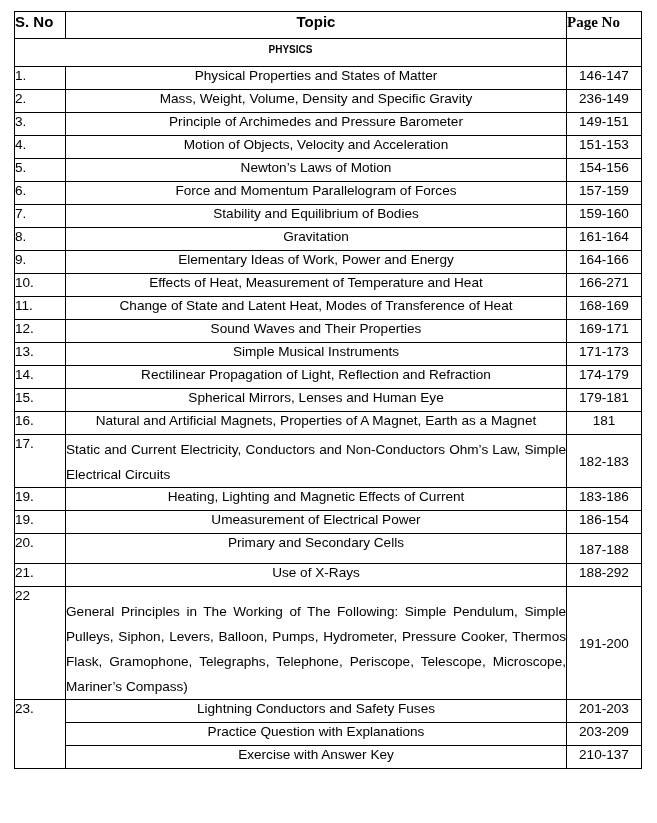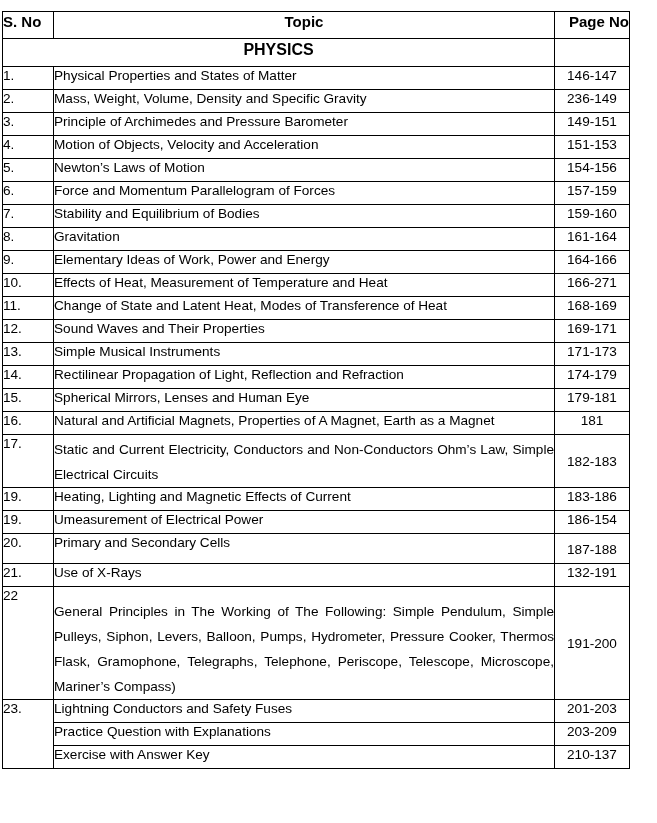--- a/index.html
+++ b/index.html
@@ -1,28 +1,28 @@
 <!DOCTYPE html>
 <html><head>
 <meta charset="utf-8">
 <style>
   html, body { margin: 0; padding: 0; background: #ffffff; }
   body { width: 657px; height: 823px; position: relative; overflow: hidden;
          font-family: "Liberation Sans", sans-serif; color: #000; }
-  table.toc { position: absolute; left: 2px; top: 11px; width: 627px;
+  table.toc { position: absolute; left: 14px; top: 11px; width: 627px;
               border-collapse: collapse; table-layout: fixed; font-size: 13.6px; }
   table.toc td, table.toc th { border: 1px solid #000; padding: 0; vertical-align: top; }
   col.c1 { width: 51px; } col.c2 { width: 501px; } col.c3 { width: 75px; }
   th { font-weight: bold; font-size: 15px; height: 26px; line-height: 20px; text-align: center; vertical-align: top; }
   th.sno { text-align: left; padding-left: 4px; }
-  th.page { text-align: right; padding-left: 4px; }
+  th.page { text-align: left; padding-left: 4px; font-family: Liberation Serif, serif; }
   tr.section td { height: 27px; }
-  .section-title { font-weight: bold; font-size: 16px; text-align: center; line-height: 22px; padding-top: 2px; }
+  .section-title { font-weight: bold; font-size: 10px; text-align: center; line-height: 22px; padding-top: 2px; }
   td.num { padding-left: 6px; line-height: 17px; padding-top: 3px; }
-  td.topic { padding-left: 6px; padding-right: 8px; line-height: 17px; padding-top: 3px; }
+  td.topic { padding-left: 6px; padding-right: 8px; line-height: 17px; padding-top: 3px; text-align: center; }
   td.pg { text-align: center; line-height: 17px; padding-top: 3px; }
   tr.row td { height: 22px; }
   td.topic.multi { line-height: 25px; padding-top: 0; text-align: justify; }
   td.pg.mid { vertical-align: middle; padding-top: 0; margin-top: 41px; }
 </style>
 </head>
 <body>
 
 <table class="toc">
   <colgroup>
@@ -137,21 +137,21 @@
         <td class="pg">186-154</td>
       </tr>
   <tr class="row">
         <td class="num">20.</td>
         <td class="topic">Primary and Secondary Cells</td>
         <td class="pg" style="padding-top:7px;">187-188</td>
       </tr>
   <tr class="row">
         <td class="num">21.</td>
         <td class="topic">Use of X-Rays</td>
-        <td class="pg">132-191</td>
+        <td class="pg">188-292</td>
       </tr>
   <tr class="row">
         <td class="num">22</td>
         <td class="topic multi" style="padding-top:12px;">General Principles in The Working of The Following: Simple Pendulum, Simple Pulleys, Siphon, Levers, Balloon, Pumps, Hydrometer, Pressure Cooker, Thermos Flask, Gramophone, Telegraphs, Telephone, Periscope, Telescope, Microscope, Mariner’s Compass)</td>
         <td class="pg mid">191-200</td>
       </tr>
   <tr class="row">
         <td class="num" rowspan="3">23.</td>
         <td class="topic">Lightning Conductors and Safety Fuses</td>
         <td class="pg">201-203</td>

